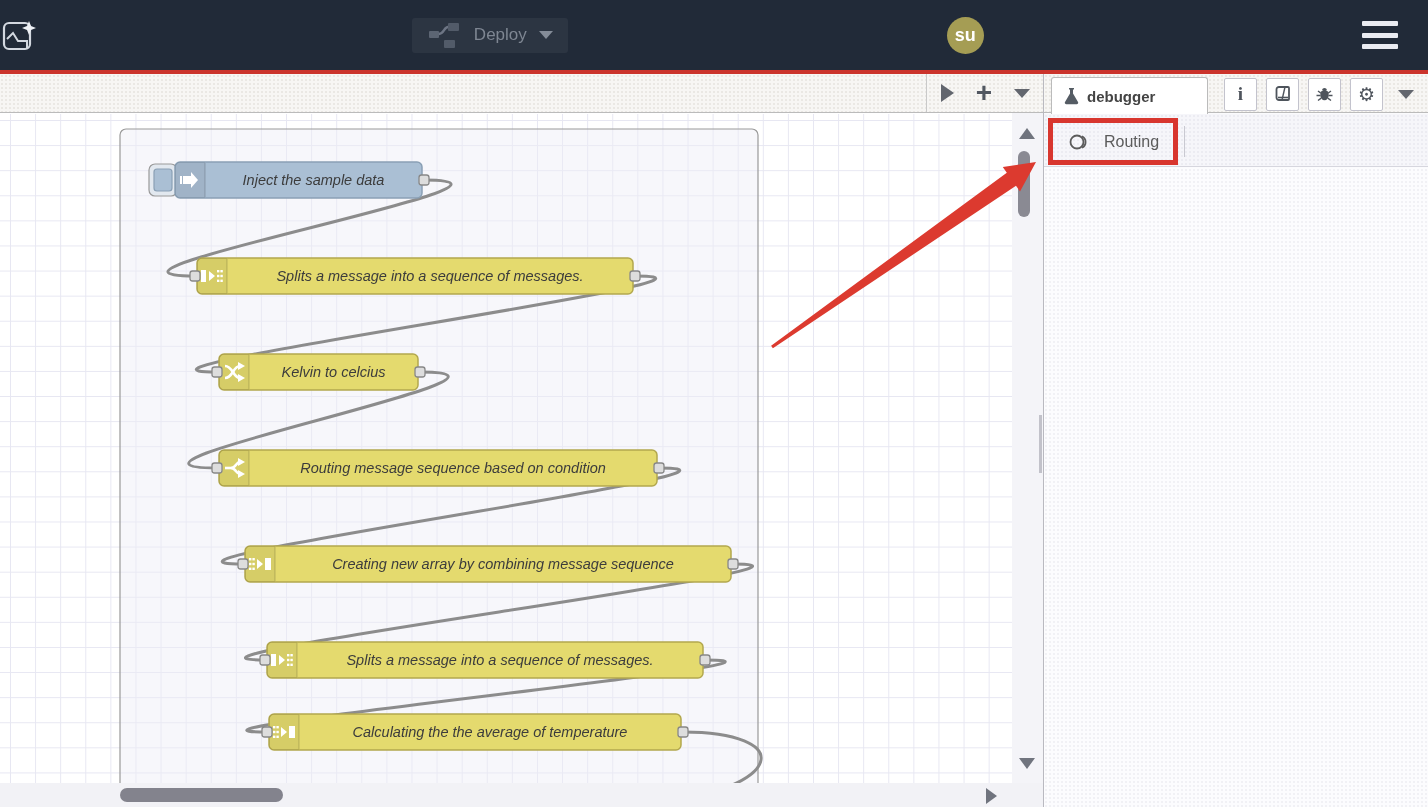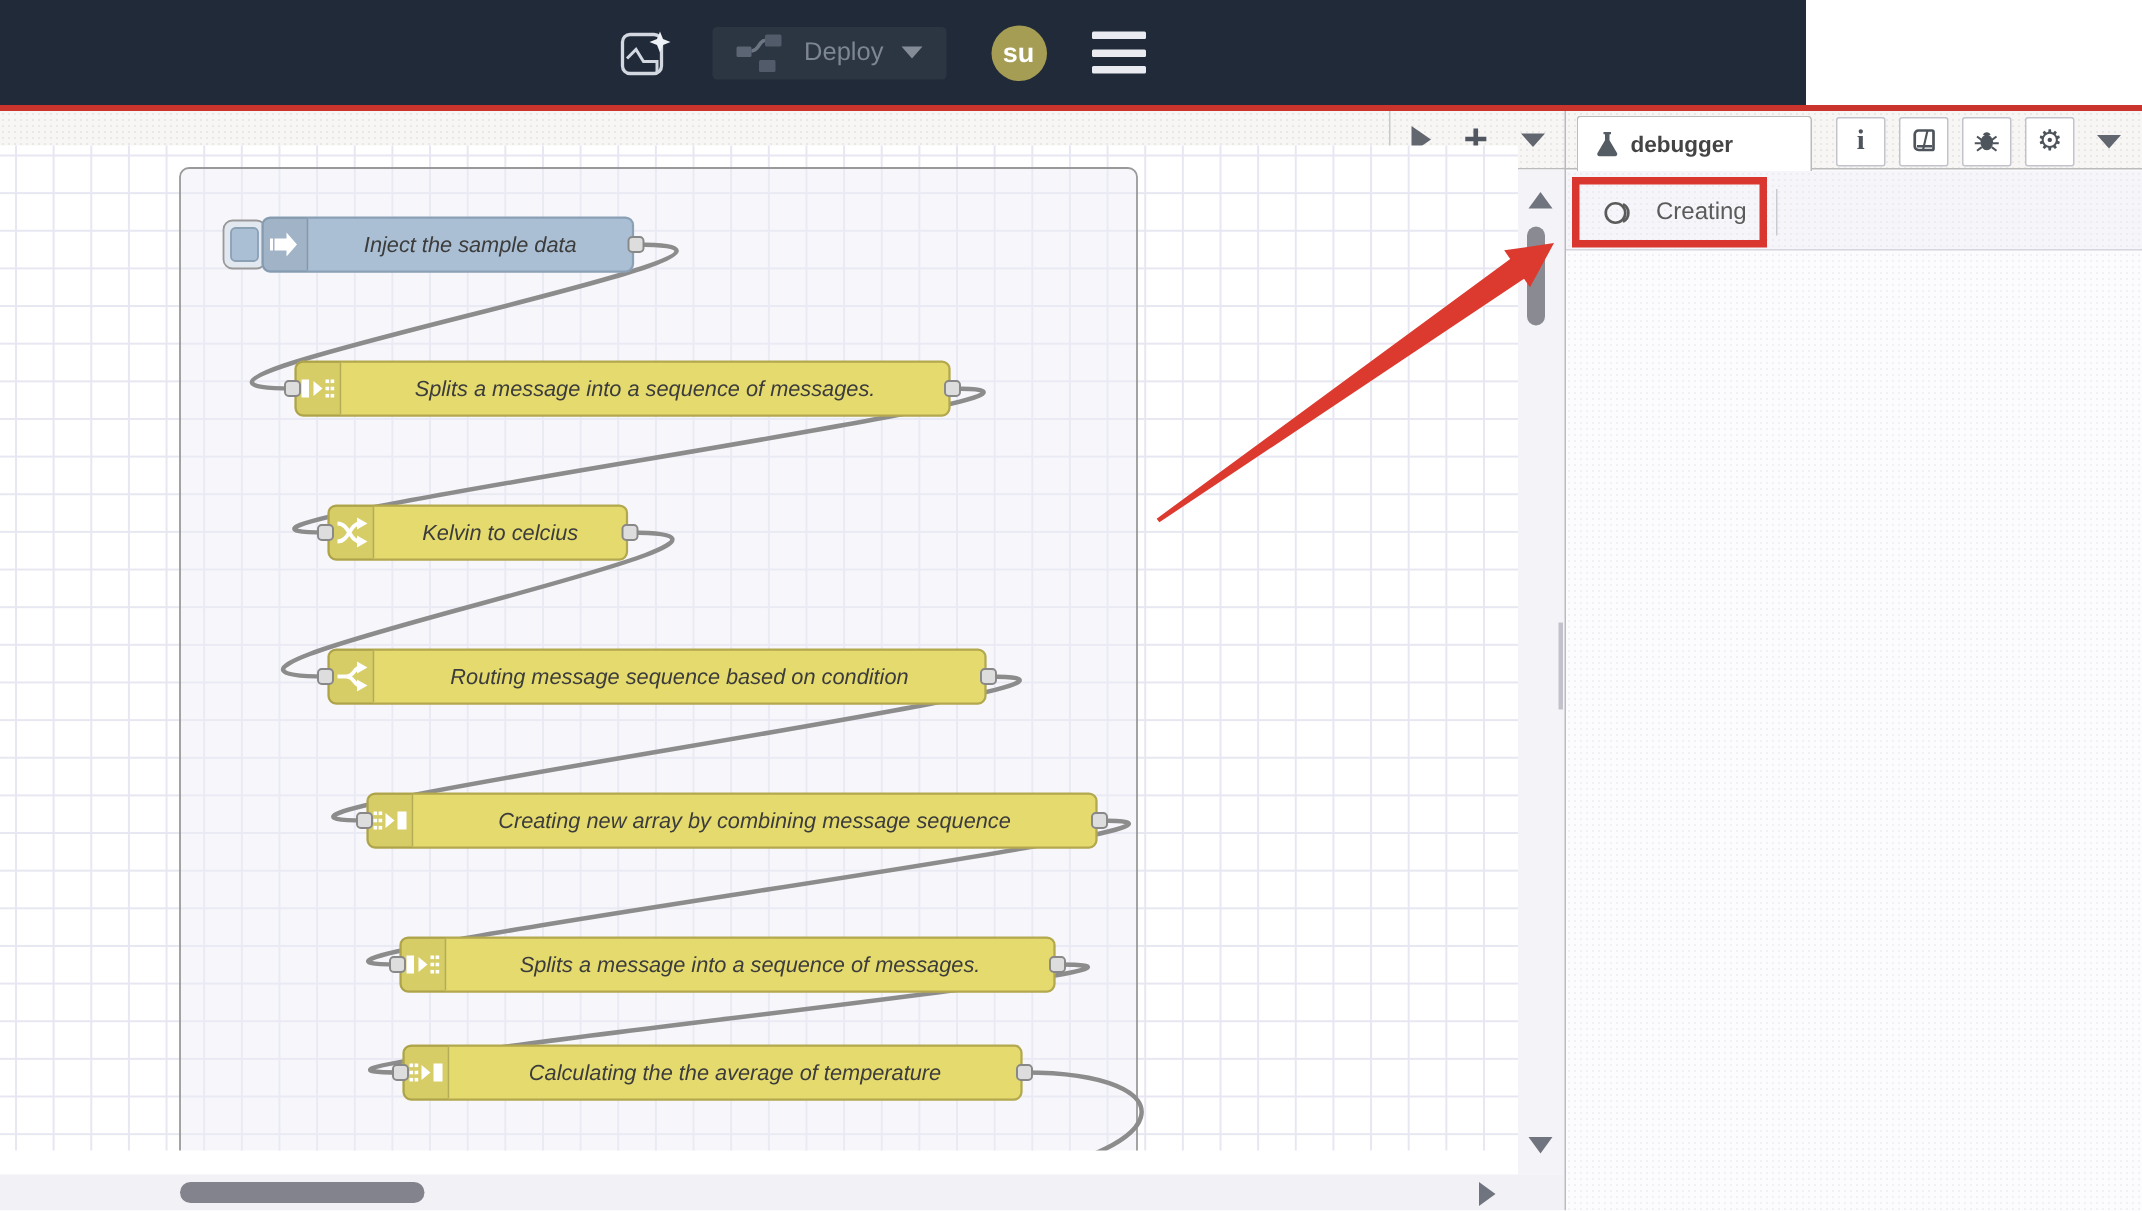--- a/index.html
+++ b/index.html
@@ -1,22 +1,22 @@
 <!DOCTYPE html>
 <html><head>
 <meta charset="utf-8">
 <style>
   * { margin:0; padding:0; box-sizing:border-box; }
   html,body { width:1428px; height:807px; overflow:hidden;
     font-family:"Liberation Sans", sans-serif; background:#fff; }
   #stage { position:relative; width:1428px; height:807px; overflow:hidden; }
 
   
-  #header { position:absolute; left:0; top:0; width:1204px; height:70px;
-    background:#212a38; display:flex; align-items:center; justify-content:center; }
+  #header { position:absolute; left:0; top:0; width:1428px; height:70px;
+    background:#212a38; display:flex; align-items:center; justify-content:space-between; }
   #redline { position:absolute; left:0; top:70px; width:1428px; height:4px; background:#cb342c; }
   .hdr-icon-btn { width:38px; height:38px; margin-right:26px; display:flex;
     align-items:center; justify-content:center; cursor:pointer; }
   #deploy-btn { height:35px; width:156px; background:#2c3542; border-radius:3px;
     display:flex; align-items:center; justify-content:center; gap:12px;
     margin-right:30px; cursor:default; }
   #deploy-btn .lbl { color:#7e8692; font-size:17px; }
   #deploy-btn .caret { width:0; height:0; border-left:7px solid transparent;
     border-right:7px solid transparent; border-top:8px solid #848c98; }
   #avatar { width:37px; height:37px; border-radius:50%; background:#a59d54;
@@ -33,21 +33,21 @@
     border-bottom:1px solid #bbbbbb; }
   #tabstrip-buttons { position:absolute; right:8px; top:0; height:38px; display:flex;
     align-items:center; gap:22px; padding:0 6px 0 14px; border-left:1px solid #c9c9c9; }
   .tri-right { width:0; height:0; border-top:9px solid transparent; border-bottom:9px solid transparent;
     border-left:13px solid #62666e; cursor:pointer; }
   .plus { color:#515761; font-size:28px; font-weight:bold; line-height:20px; cursor:pointer; }
   .tri-down { width:0; height:0; border-left:8px solid transparent; border-right:8px solid transparent;
     border-top:9px solid #62666e; cursor:pointer; }
 
   
-  #canvas { position:absolute; left:0; top:97px; width:1012px; height:670px;
+  #canvas { position:absolute; left:0; top:114px; width:1012px; height:670px;
     background:
       linear-gradient(to right, #e7e7f2 1px, transparent 1px),
       linear-gradient(to bottom, #e7e7f2 1px, transparent 1px), #ffffff;
     background-size:25.1px 25.1px; background-position:10px 6px; }
   #flow-svg { position:absolute; left:0; top:0; }
   .node-label { font-size:14.5px; font-style:italic; fill:#3c3c3c; }
 
   
   #vscroll { position:absolute; left:1012px; top:113px; width:31px; height:670px; background:#f4f4f8; }
   #vscroll .up { position:absolute; left:7px; top:15px; width:0; height:0;
@@ -319,21 +319,21 @@
         </div>
         <div id="sidebar-collapse"></div>
       </div>
     </div>
     <div id="sidebar-toolbar">
       <div id="disabled-btn">
         <svg width="26" height="16" viewBox="0 0 26 16">
           <circle cx="8" cy="8" r="6.5" fill="none" stroke="#5b5b5b" stroke-width="1.8"></circle>
           <path d="M13 2.2 a6.5 6.5 0 0 1 0 11.6" fill="none" stroke="#5b5b5b" stroke-width="1.8"></path>
         </svg>
-        <span>Creating</span>
+        <span>Routing</span>
       </div>
       <div id="toolbar-sep"></div>
       <div id="disabled-box"></div>
     </div>
     <div id="sidebar-content"></div>
   </div>
 
   <svg id="annot-svg">
       <polygon points="771.1,345.8 1006.8,172.7 1002.8,166.9 1036.0,162.0 1020.0,191.5 1016.0,185.8 772.9,348.2" fill="#dc3a2f"></polygon>
     </svg>

